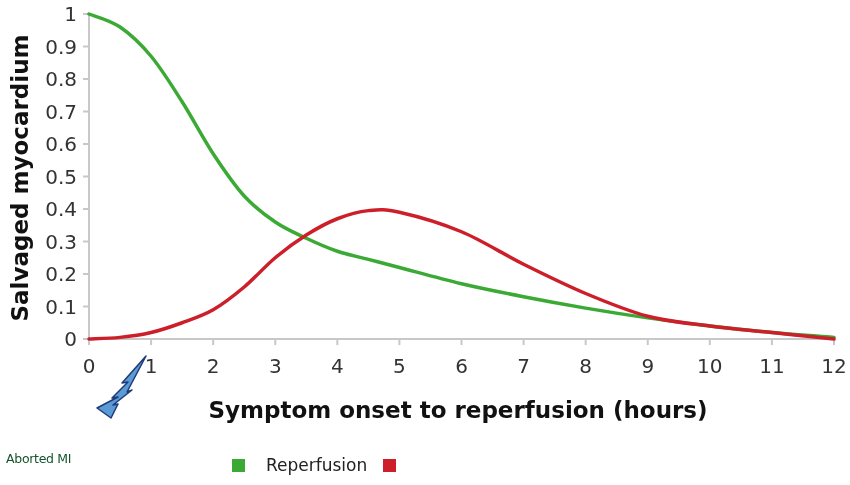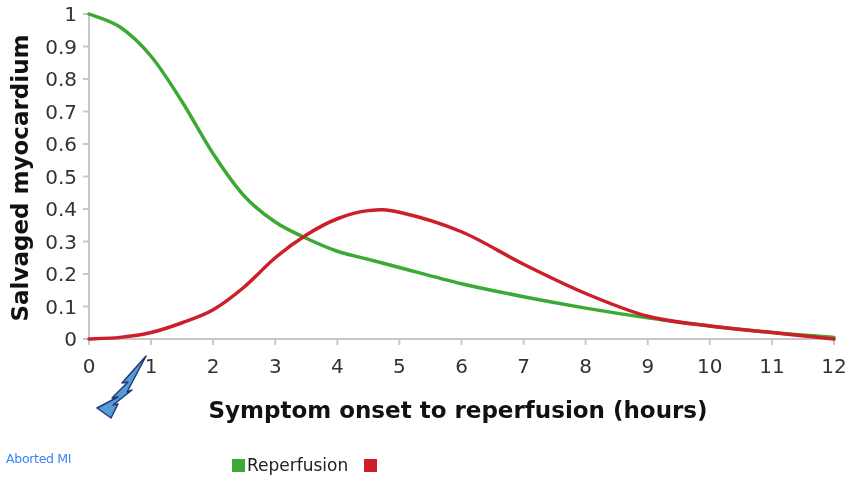--- a/index.html
+++ b/index.html
@@ -1,23 +1,23 @@
 <!DOCTYPE html>
 <html><head>
 <meta charset="utf-8">
 <style>
   html, body { margin: 0; padding: 0; background: #ffffff; }
   body { width: 850px; height: 485px; position: relative; overflow: hidden; font-family: "DejaVu Sans", sans-serif; }
   #chart { position: absolute; left: 0; top: 0; }
   .tick-label { font-family: "DejaVu Sans", sans-serif; font-size: 20px; fill: #333333; }
   .axis-title { font-family: "DejaVu Sans", sans-serif; font-size: 23px; font-weight: bold; fill: #111111; }
   .legend { position: absolute; left: 232px; top: 455px; display: flex; align-items: center; gap: 16px; font-size: 17px; color: #222; }
-  .legend-item { display: flex; align-items: center; gap: 2px; }
+  .legend-item { display: flex; align-items: center; gap: 21px; }
   .swatch { width: 13px; height: 13px; display: inline-block; }
-  .note { position: absolute; left: 6px; top: 451px; font-size: 12.5px; color: #3b82f6; letter-spacing: -0.3px; }
+  .note { position: absolute; left: 6px; top: 451px; font-size: 12.5px; color: #14532d; letter-spacing: -0.3px; }
 </style>
 </head>
 <body>
 
 <svg id="chart" width="850" height="450">
   <g id="y-axis-title">
     <text class="axis-title" transform="translate(28,178) rotate(-90)" text-anchor="middle">Salvaged myocardium</text>
   </g>
   <line x1="89" y1="14" x2="89" y2="339" stroke="#c8c8c8" stroke-width="2"></line>
   <line x1="89" y1="339" x2="834" y2="339" stroke="#c8c8c8" stroke-width="2"></line>

